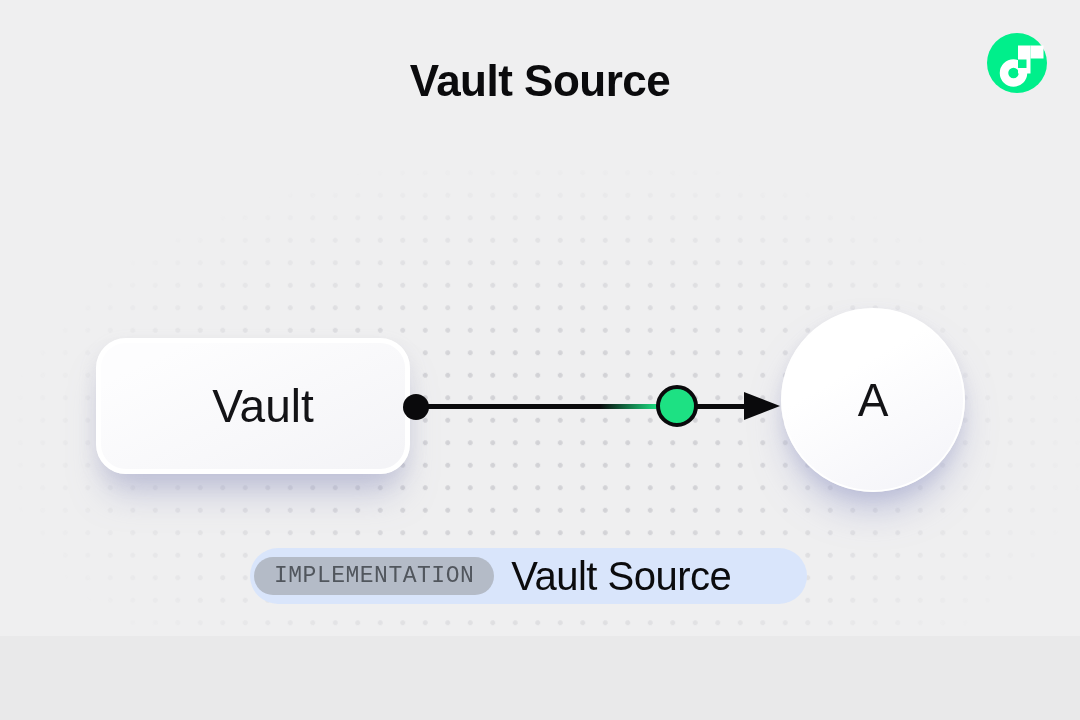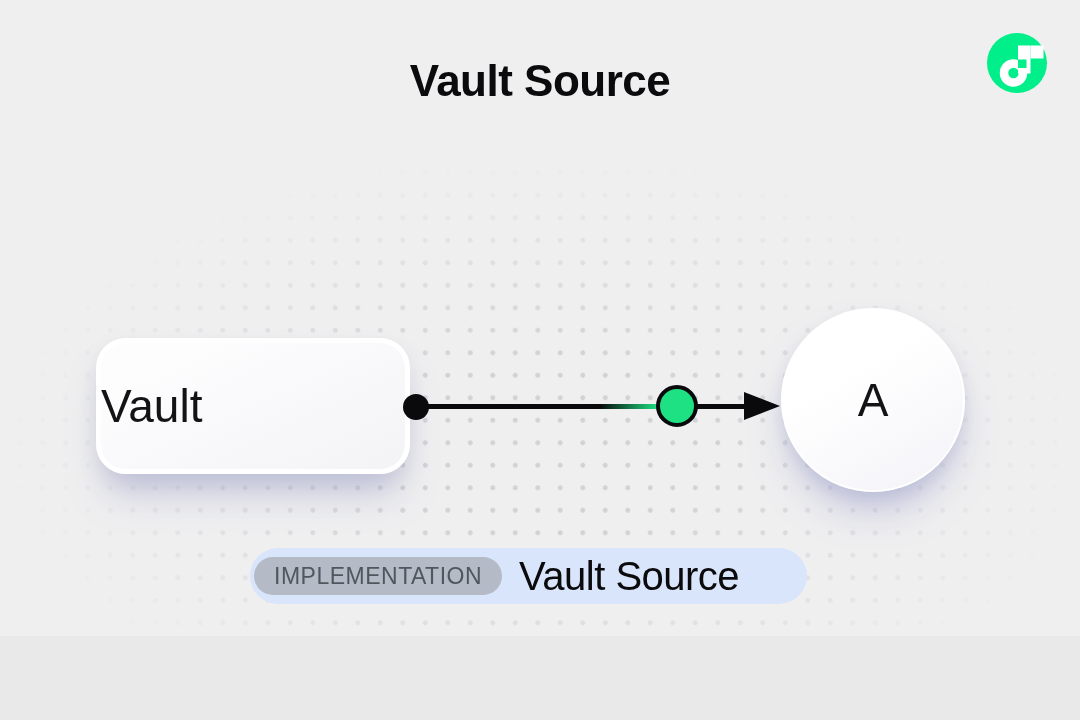--- a/index.html
+++ b/index.html
@@ -58,24 +58,25 @@
   }
   .vault-node {
     position: absolute;
     left: 96px; top: 338px;
     width: 314px; height: 136px;
     box-sizing: border-box;
     border: 5px solid #ffffff;
     border-radius: 30px;
     background: linear-gradient(155deg, #fdfdfe 15%, #f4f4f7 95%);
     box-shadow: 0 28px 34px -10px rgba(154,158,198,0.5), 0 8px 18px rgba(160,162,190,0.18);
-    display: flex; align-items: center; justify-content: flex-start;
+    display: flex; align-items: center; justify-content: center;
     font-size: 46px;
     color: #131316;
     z-index: 2;
+    padding-left: 20px;
   }
   .account-node {
     position: absolute;
     left: 781px; top: 308px;
     width: 184px; height: 184px;
     box-sizing: border-box;
     border: 2px solid #ffffff;
     border-radius: 50%;
     background: linear-gradient(150deg, #ffffff 35%, #f3f3f8 100%);
     box-shadow: 0 24px 36px -8px rgba(150,154,200,0.55), 0 6px 14px rgba(160,162,195,0.2);
@@ -138,20 +139,21 @@
   .badge {
     display: flex; align-items: center;
     height: 38px;
     border-radius: 19px;
     background: var(--badge-background, #b4bbc7);
     color: var(--badge-text, #51565d);
     padding: 0 20px;
     font-size: 23px;
     letter-spacing: 0.5px;
     white-space: nowrap;
+    font-family: Liberation Mono, monospace;
   }
   .caption-title {
     margin-left: 17px;
     font-size: 40px;
     letter-spacing: -0.5px;
     color: var(--text-black, #0b0b0d);
     white-space: nowrap;
   }
 </style>
 </head>

